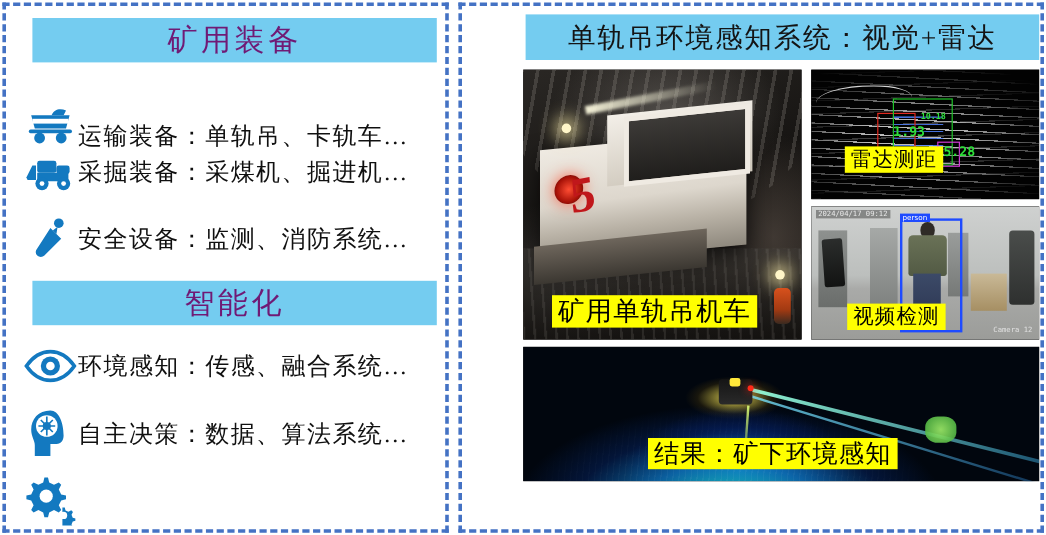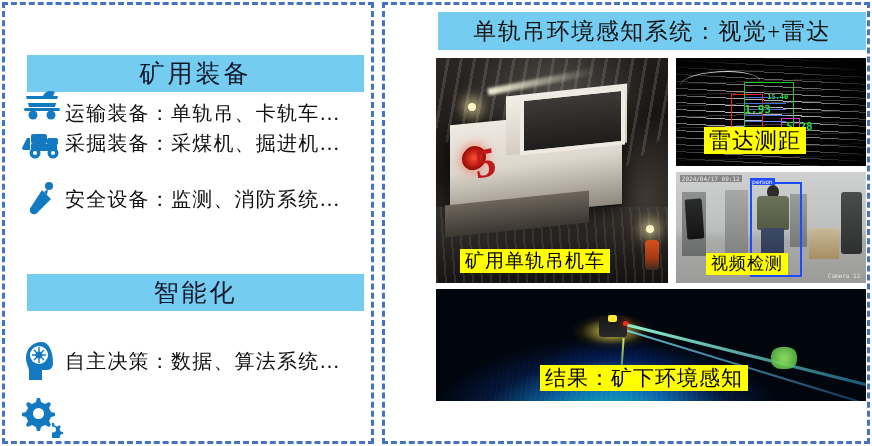--- a/index.html
+++ b/index.html
@@ -8,22 +8,22 @@
   #root{position:relative;width:872px;height:446px;background:#fff;}
 
   
   .dashed-panel{position:absolute;box-sizing:border-box;
       border:3px dashed #4472C4;background:#fff;}
   #left-panel{left:2px;top:2px;width:372px;height:442px;}
   #right-panel{left:382px;top:2px;width:488px;height:442px;}
 
   
   .section-header{position:absolute;background:#74CCF0;display:flex;
-      align-items:center;justify-content:center;color:#0f172a;
-      font-size:25px;letter-spacing:3px;margin-top:40px;}
+      align-items:center;justify-content:center;color:#701a75;
+      font-size:25px;letter-spacing:3px;}
   #hdr-equipment{left:22px;top:10px;width:337px;height:37px;}
   #hdr-intelligent{left:22px;top:229px;width:337px;height:37px;}
 
   .feature-row{position:absolute;display:flex;align-items:center;
       left:14px;width:352px;height:52px;}
   .feature-icon{width:46px;height:46px;flex:0 0 46px;display:flex;
       align-items:center;justify-content:center;color:#1379C0;}
   .feature-icon svg{display:block;}
   .feature-text{font-size:20px;color:#101010;letter-spacing:1.2px;
       white-space:nowrap;}
@@ -48,24 +48,24 @@
       background:#74CCF0;display:flex;align-items:center;justify-content:center;
       font-size:23px;letter-spacing:1.5px;color:#141414;}
 
   .media{position:absolute;overflow:hidden;background:#000;}
   #media-locomotive{left:436px;top:58px;width:232px;height:225px;}
   #media-radar{left:676px;top:58px;width:190px;height:108px;}
   #media-video{left:676px;top:172px;width:190px;height:111px;}
   #media-result{left:436px;top:289px;width:430px;height:112px;}
 
   .caption{position:absolute;background:#FFFF00;color:#000;
-      font-size:19px;letter-spacing:1px;padding:1px 5px;white-space:nowrap;
+      font-size:22px;letter-spacing:1px;padding:1px 5px;white-space:nowrap;
       line-height:1.15;}
   #cap-locomotive{left:24px;bottom:10px;}
-  #cap-radar{left:28px;bottom:12px;font-size:22px;margin-top:41px;}
+  #cap-radar{left:28px;bottom:22px;font-size:17px;margin-top:41px;}
   #cap-video{left:30px;bottom:8px;font-size:17px;}
   #cap-result{left:104px;bottom:10px;font-size:21px;}
 
   
   .loco-bg{position:absolute;inset:0;
     background:
       radial-gradient(ellipse 60% 40% at 52% 16%, rgba(120,115,110,.55), rgba(0,0,0,0) 70%),
       radial-gradient(ellipse 35% 55% at 90% 62%, rgba(90,80,72,.55), rgba(0,0,0,0) 70%),
       radial-gradient(ellipse 45% 40% at 12% 78%, rgba(85,82,80,.5), rgba(0,0,0,0) 72%),
       linear-gradient(160deg,#2a2724 0%,#171513 45%,#211d1a 75%,#0d0c0b 100%);}
@@ -221,20 +221,30 @@
           <circle cx="27" cy="7" r="4"></circle>
           <path d="M26 10l-4 3 3 3z"></path>
           <path d="M20 11l9 9-14 14a4 4 0 0 1-6-6z"></path>
         </svg>
       </span>
       <span class="feature-text">安全设备：监测、消防系统…</span>
     </div>
 
     <div id="hdr-intelligent" class="section-header">智能化</div>
 
+    <div id="row-perception" class="feature-row">
+      <span class="feature-icon">
+        <svg width="44" height="28" viewBox="0 0 44 28" fill="none">
+          <path d="M2 14C9 4 17 2 22 2s13 2 20 12c-7 10-15 12-20 12S9 24 2 14z" stroke="#1379C0" stroke-width="3"></path>
+          <circle cx="22" cy="14" r="8" fill="#1379C0"></circle>
+          <circle cx="22" cy="14" r="3.6" fill="#fff"></circle>
+        </svg>
+      </span>
+      <span class="feature-text">环境感知：传感、融合系统…</span>
+    </div>
 
     <div id="row-decision" class="feature-row">
       <span class="feature-icon">
         <svg width="38" height="42" viewBox="0 0 38 42" fill="#1379C0">
           <path d="M19 2C9 2 3 9 3 18c0 6 3 9 3 13v9h13V30h5c4 0 6-3 6-7 0-11-4-21-11-21z"></path>
           <circle cx="16" cy="15" r="9" fill="#fff"></circle>
           <path d="M9 15h14M16 7v16M11 10l10 10M21 10L11 20" stroke="#1379C0" stroke-width="1.4"></path>
           <circle cx="16" cy="15" r="3.4" fill="#1379C0"></circle>
         </svg>
       </span>
@@ -281,21 +291,21 @@
   <div id="media-radar" class="media">
     <div class="radar-bg"></div>
     <div class="radar-pts"></div>
     <div class="radar-curve"></div>
     <div class="radar-blue"></div>
     <div class="radar-box rb-red"></div>
     <div class="radar-box rb-green"></div>
     <div class="radar-box rb-magenta"></div>
     <div class="radar-val rv-1">1.93</div>
     <div class="radar-val rv-2">5.28</div>
-    <div class="radar-val rv-3">15.40</div>
+    <div class="radar-val rv-3">10.18</div>
     <div id="cap-radar" class="caption">雷达测距</div>
   </div>
 
   <div id="media-video" class="media">
     <div class="vid-bg"></div>
     <div class="vid-cab vc1"></div>
     <div class="vid-cab vc2"></div>
     <div class="vid-cab vc3"></div>
     <div class="vid-dark"></div>
     <div class="vid-box vb1"></div>

